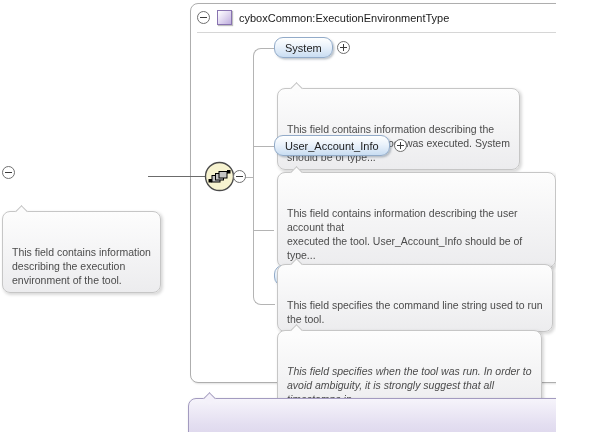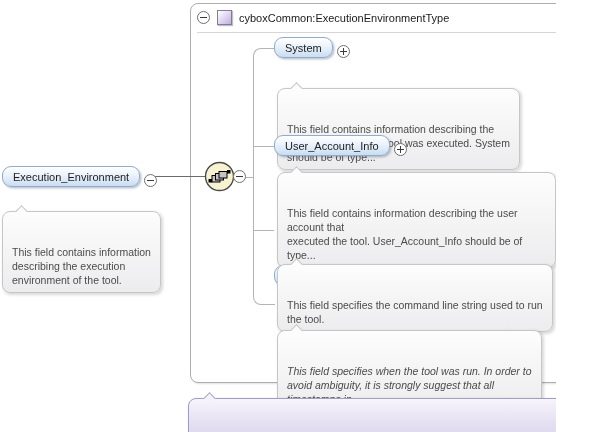--- a/index.html
+++ b/index.html
@@ -7,21 +7,21 @@
     position:relative;width:556px;height:432px;background:#ffffff;overflow:hidden;
     font-family:"Liberation Sans","DejaVu Sans",sans-serif;
   }
   
   .hline{position:absolute;height:1px;background:#6b6b6b;}
   .tree-h{position:absolute;height:1px;background:#b4b4b4;}
   .tree-v{position:absolute;width:1px;background:#b4b4b4;}
   .elbow-top{position:absolute;border-left:1px solid #b4b4b4;border-top:1px solid #b4b4b4;border-top-left-radius:8px;}
   .elbow-bottom{position:absolute;border-left:1px solid #b4b4b4;border-bottom:1px solid #b4b4b4;border-bottom-left-radius:8px;}
   
-  .row{position:absolute;display:flex;align-items:flex-end;gap:4px;}
+  .row{position:absolute;display:flex;align-items:center;gap:4px;}
   .pill{
     height:21px;line-height:20px;padding:0 10px;box-sizing:border-box;
     font-size:11px;color:#1d1d1d;white-space:nowrap;
     border:1px solid #92abc9;border-radius:9px;
     background:linear-gradient(to bottom,#ffffff 0%,#eaf2fb 45%,#c9ddf2 100%);
     box-shadow:1.5px 1.5px 2px rgba(70,90,110,0.35);
     cursor:default;
   }
   
   .toggle{
@@ -98,21 +98,20 @@
     <line x1="6" y1="20" x2="25" y2="11" stroke="#000" stroke-width="1"></line>
     <rect x="4.5" y="18" width="3.5" height="3.5" fill="#000"></rect>
     <rect x="23" y="9" width="3.5" height="3.5" fill="#000"></rect>
     <rect x="8" y="14.5" width="8" height="6.5" fill="#c4c4c4" stroke="#000" stroke-width="1"></rect>
     <rect x="11.5" y="12.5" width="8" height="6.5" fill="#c4c4c4" stroke="#000" stroke-width="1"></rect>
     <rect x="15" y="10.5" width="8" height="6.5" fill="#c4c4c4" stroke="#000" stroke-width="1"></rect>
   </svg>
   <span class="toggle" style="position:absolute;left:233px;top:170px;"></span>
 
   <div class="row" style="left:2px;top:166px;">
-    <span class="pill">Execution_Environment</span>
     <span class="toggle"></span>
   </div>
   <div class="callout" style="left:2px;top:203px;margin-top:8px;">
     <span class="pointer"></span>
     <span>This field contains information
 describing the execution
 environment of the tool.</span>
   </div>
 
   <div class="row" style="left:274px;top:37px;">

